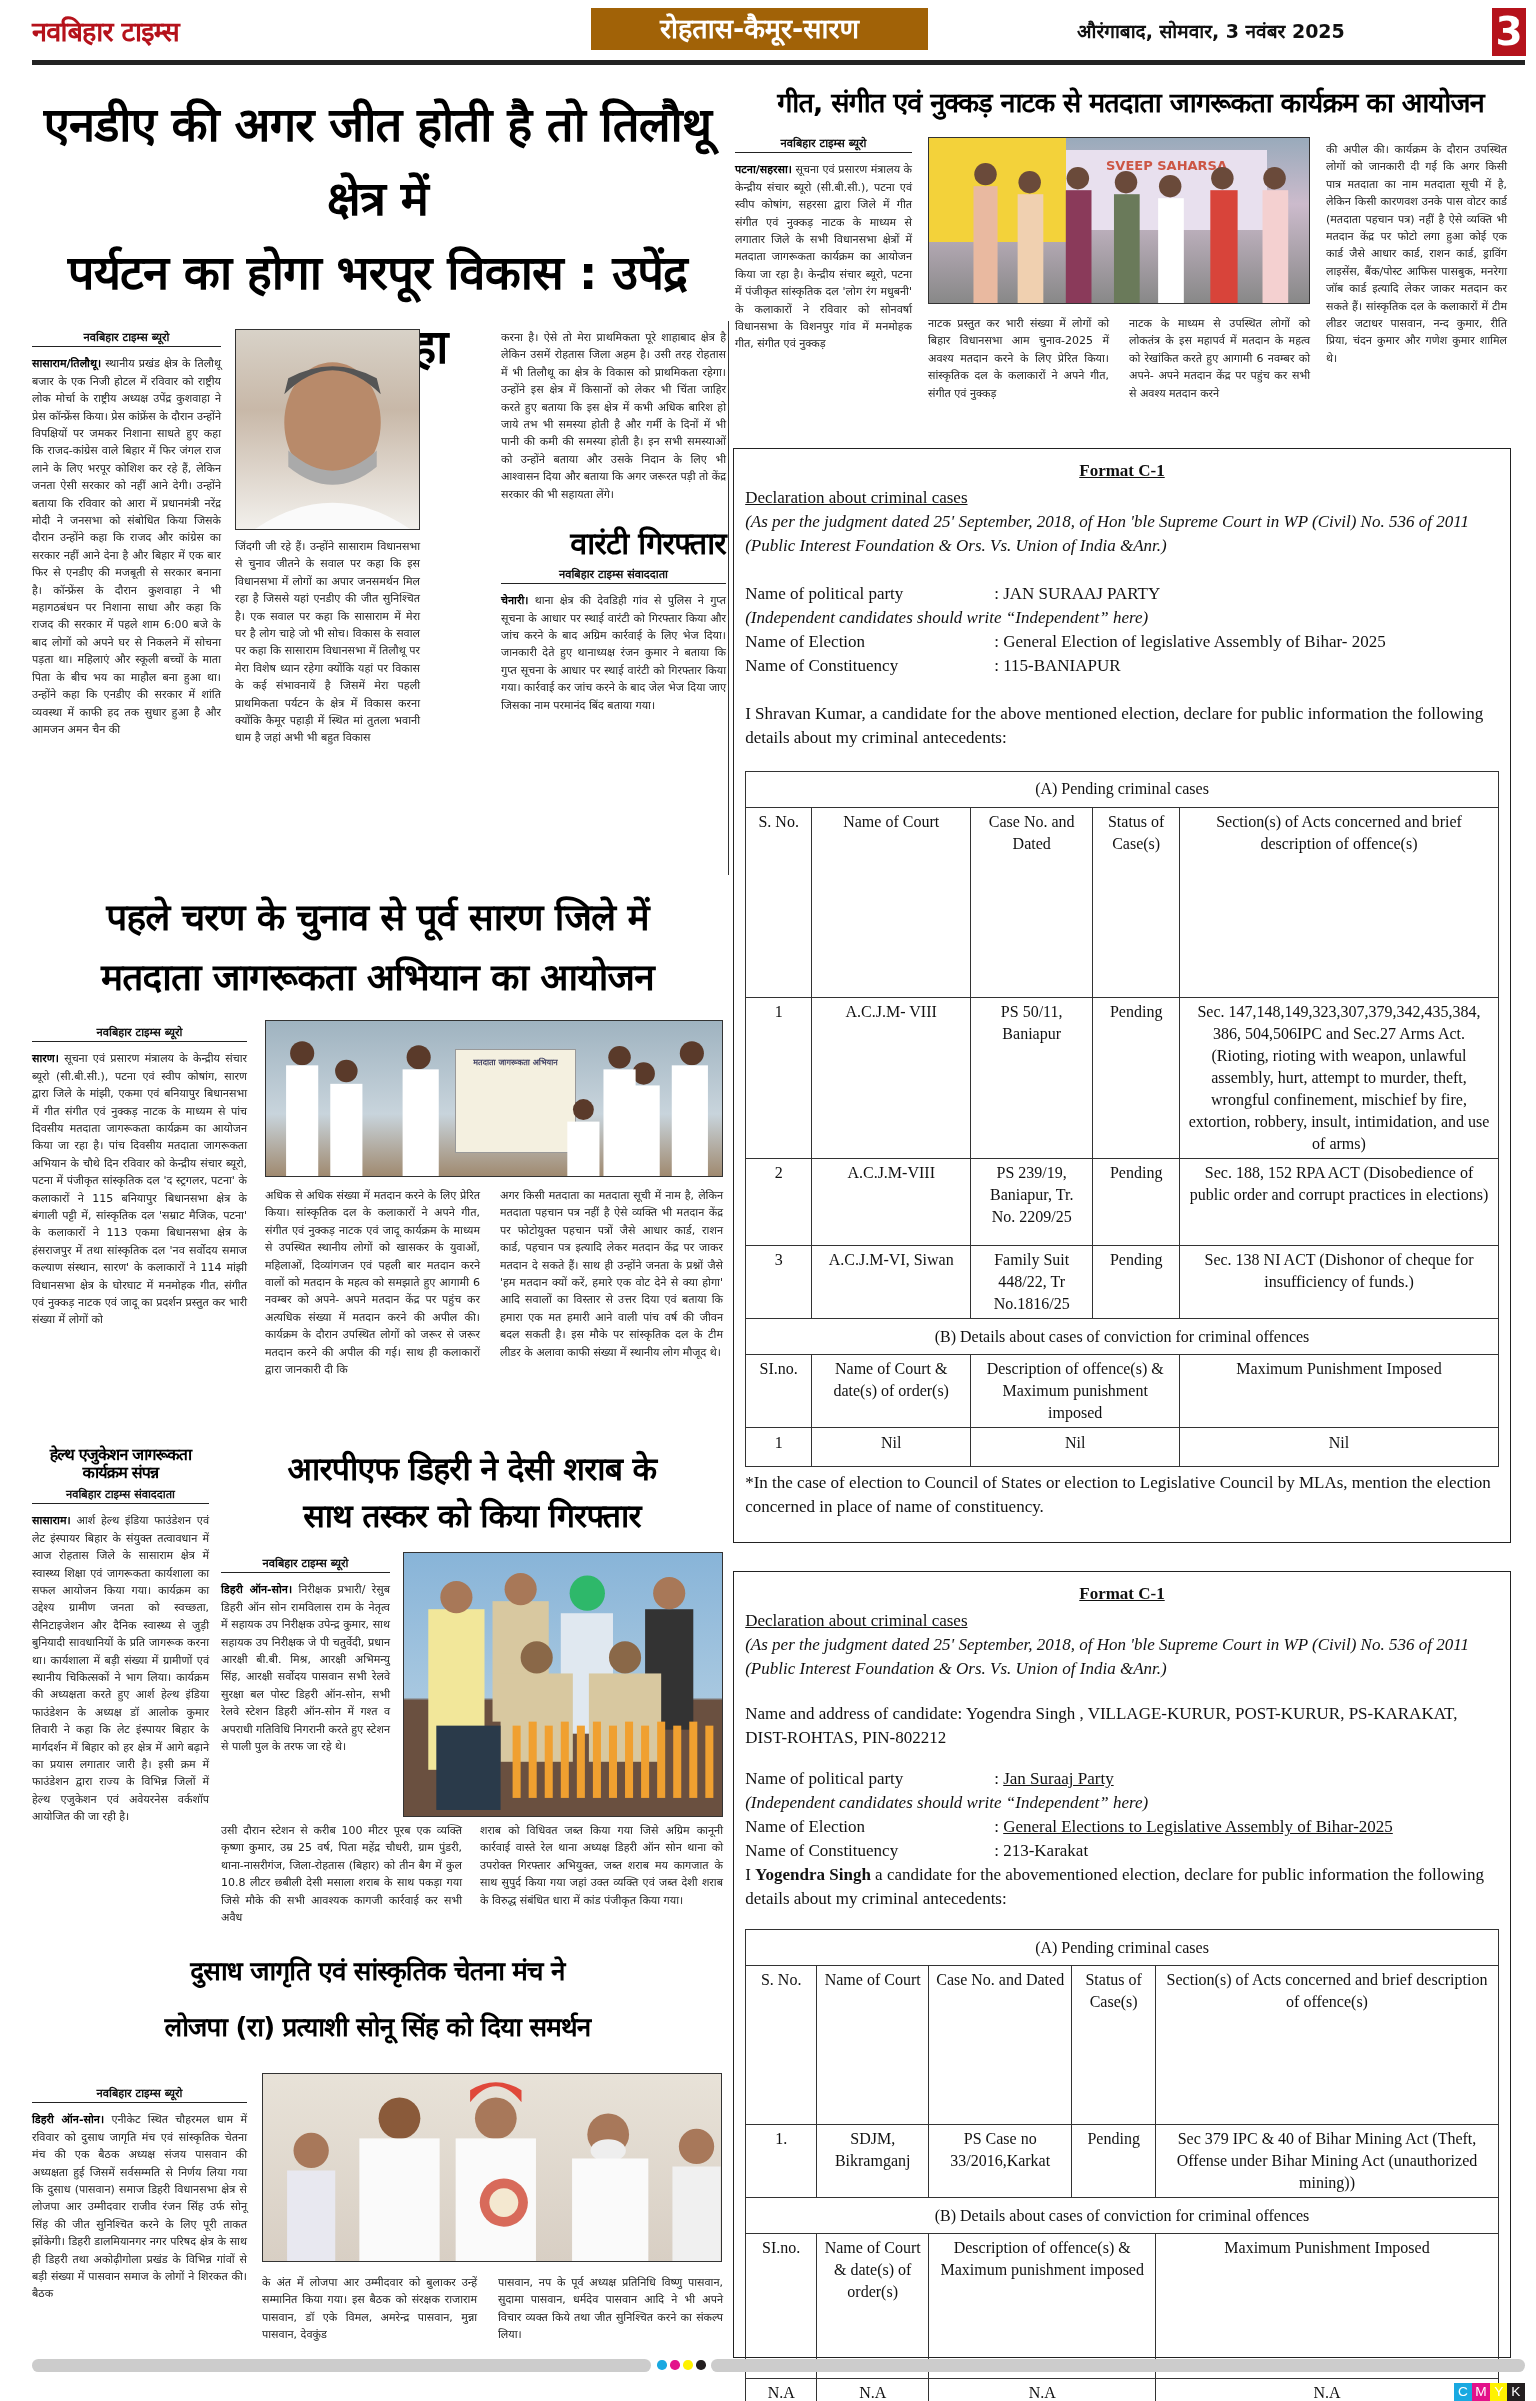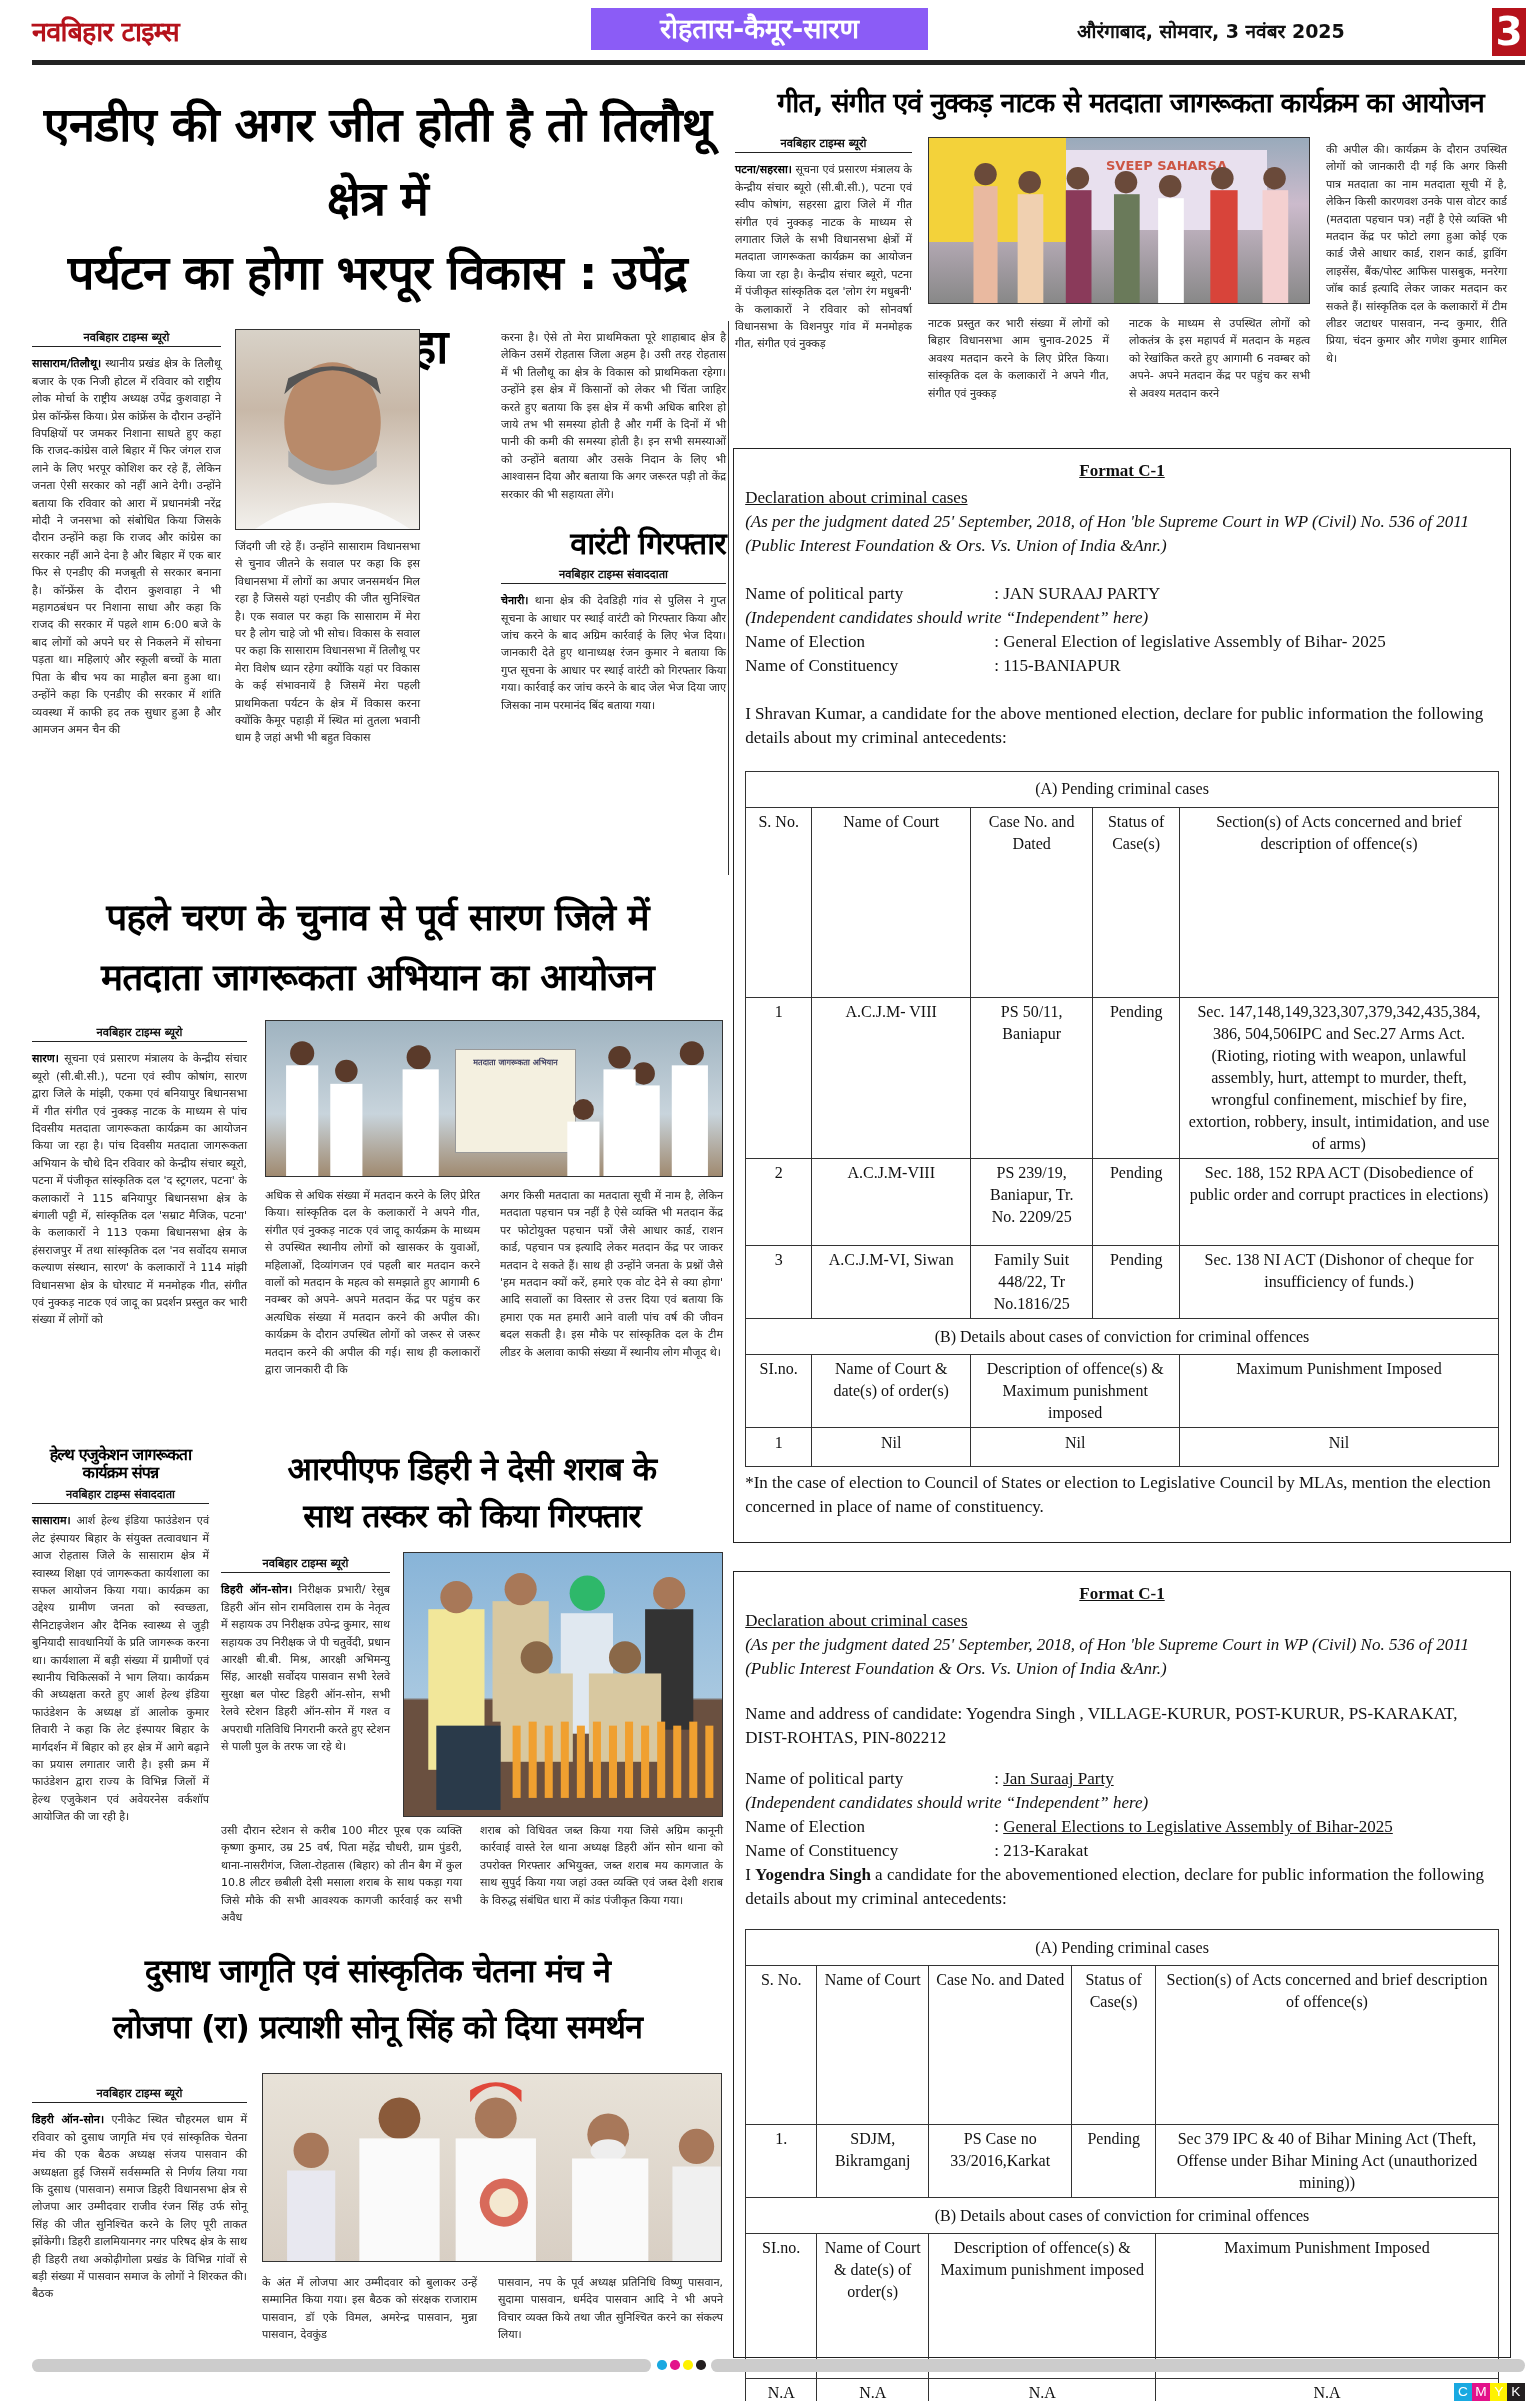--- a/index.html
+++ b/index.html
@@ -7,21 +7,21 @@
   body { position: relative; font-family: "DejaVu Sans", sans-serif; color: #111; }
   .abs { position: absolute; }
   .hd { font-family: "DejaVu Sans", sans-serif; font-weight: bold; color: #000; letter-spacing: -0.8px; line-height: 1.15; }
   .body-text { font-family: "DejaVu Sans", sans-serif; font-size: 11px; line-height: 17.4px; text-align: justify; color: #222; }
   .body-text b { font-weight: bold; color: #000; }
   .byline { font-family: "DejaVu Sans", sans-serif; font-weight: bold; font-size: 11.2px; text-align: center; border-bottom: 1.2px solid #222; padding-bottom: 2.4px; margin-bottom: 8px; }
   .photo { position: absolute; border: 0.8px solid #333; overflow: hidden; }
 
   
   .brand { left: 32px; top: 16px; font-size: 27px; color: #b5121b; font-weight: bold; }
-  .section { left: 591px; top: 8px; width: 337px; height: 42px; background: #8b5cf6; color: #fff; font-size: 27px; font-weight: bold; text-align: center; line-height: 42px; }
+  .section { left: 591px; top: 8px; width: 337px; height: 42px; background: #a16207; color: #fff; font-size: 27px; font-weight: bold; text-align: center; line-height: 42px; }
   .dateline { left: 1077px; top: 17.7px; font-size: 19px; font-weight: bold; }
   .pagebox { left: 1492px; top: 8px; width: 34px; height: 48px; background: #b5121b; color: #fff; font-size: 39px; font-weight: bold; text-align: center; line-height: 48px; }
   .rule { left: 32px; top: 60px; width: 1493px; height: 4.8px; background: #222; }
 
   
   .form { font-family: "Liberation Serif", serif; font-size: 17px; line-height: 24px; color: #111; }
   .form .ftitle { text-align: center; font-weight: bold; text-decoration: underline; margin-bottom: 3.2px; }
   .form u { text-decoration: underline; margin-top: 36px; }
   .form i { font-style: italic; }
   .form .row { display: flex; }
@@ -273,21 +273,21 @@
       </g>
   </svg>
 </div>
 <div class="abs" style="left:221px;top:1822px;width:241px;">
   <p class="body-text">उसी दौरान स्टेशन से करीब 100 मीटर पूरब एक व्यक्ति कृष्णा कुमार, उम्र 25 वर्ष, पिता महेंद्र चौधरी, ग्राम पुंडरी, थाना-नासरीगंज, जिला-रोहतास (बिहार) को तीन बैग में कुल 10.8 लीटर छबीली देसी मसाला शराब के साथ पकड़ा गया जिसे मौके की सभी आवश्यक कागजी कार्रवाई कर सभी अवैध</p>
 </div>
 <div class="abs" style="left:480px;top:1822px;width:243px;">
   <p class="body-text">शराब को विधिवत जब्त किया गया जिसे अग्रिम कानूनी कार्रवाई वास्ते रेल थाना अध्यक्ष डिहरी ऑन सोन थाना को उपरोक्त गिरफ्तार अभियुक्त, जब्त शराब मय कागजात के साथ सुपुर्द किया गया जहां उक्त व्यक्ति एवं जब्त देशी शराब के विरुद्ध संबंधित धारा में कांड पंजीकृत किया गया।</p>
 </div>
 
-<div class="abs hd" style="left:32px;top:1943px;width:691px;font-size:32px;text-align:center;line-height:56px;">
+<div class="abs hd" style="left:32px;top:1943px;width:691px;font-size:26px;text-align:center;line-height:56px;">
   <div>दुसाध जागृति एवं सांस्कृतिक चेतना मंच ने</div>
   <div>लोजपा (रा) प्रत्याशी सोनू सिंह को दिया समर्थन</div>
 </div>
 <div class="abs" style="left:32px;top:2085px;width:215px;">
   <div class="byline">नवबिहार टाइम्स ब्यूरो</div>
   <p class="body-text"><b>डिहरी ऑन-सोन।</b> <span>एनीकेट स्थित चौहरमल धाम में रविवार को दुसाध जागृति मंच एवं सांस्कृतिक चेतना मंच की एक बैठक अध्यक्ष संजय पासवान की अध्यक्षता हुई जिसमें सर्वसम्मति से निर्णय लिया गया कि दुसाध (पासवान) समाज डिहरी विधानसभा क्षेत्र से लोजपा आर उम्मीदवार राजीव रंजन सिंह उर्फ सोनू सिंह की जीत सुनिश्चित करने के लिए पूरी ताकत झोंकेगी। डिहरी डालमियानगर नगर परिषद क्षेत्र के साथ ही डिहरी तथा अकोढ़ीगोला प्रखंड के विभिन्न गांवों से बड़ी संख्या में पासवान समाज के लोगों ने शिरकत की। बैठक</span></p>
 </div>
 <div class="photo" style="left:262px;top:2073px;width:460px;height:189px;background:linear-gradient(180deg,#e8e2d8 0%,#d8cfc4 100%);">
   <svg width="460" height="189" viewBox="0 0 573 235">
     <circle cx="60" cy="95" r="22" fill="#a8785a"></circle>

